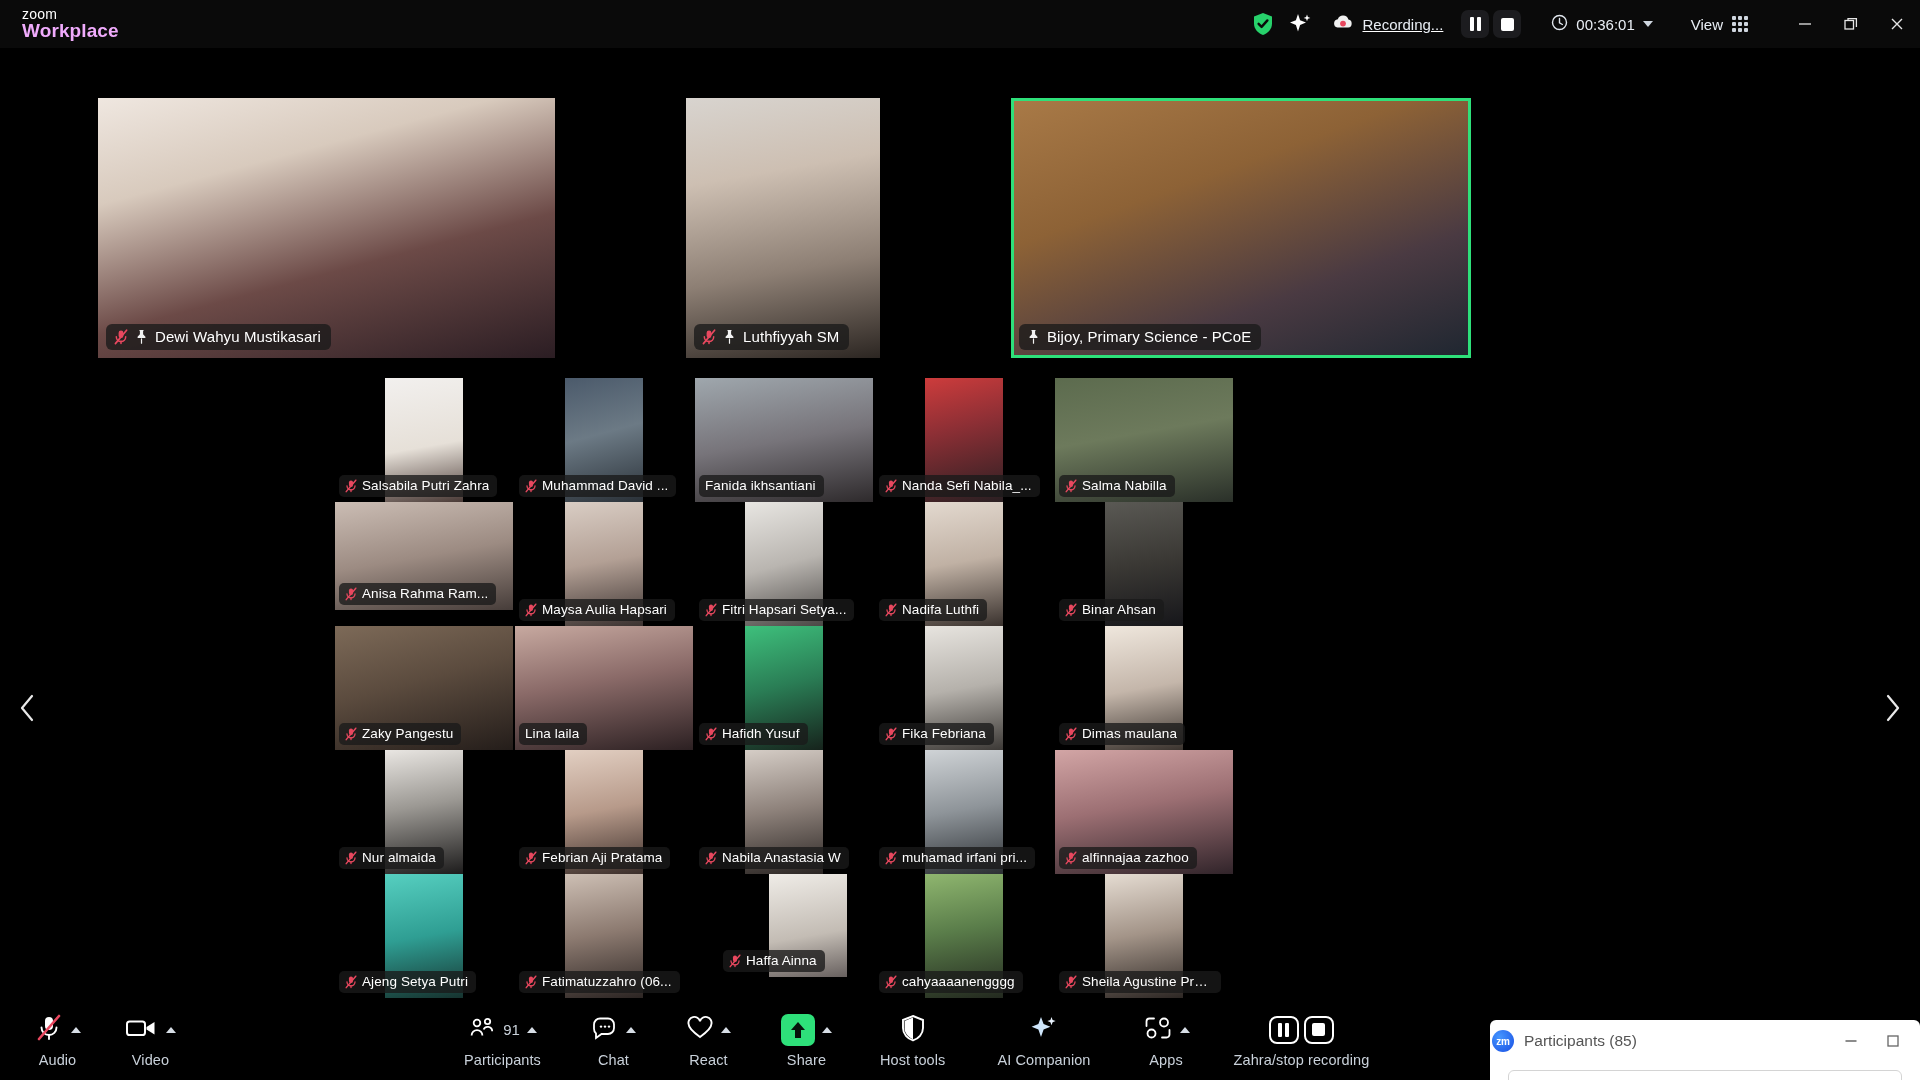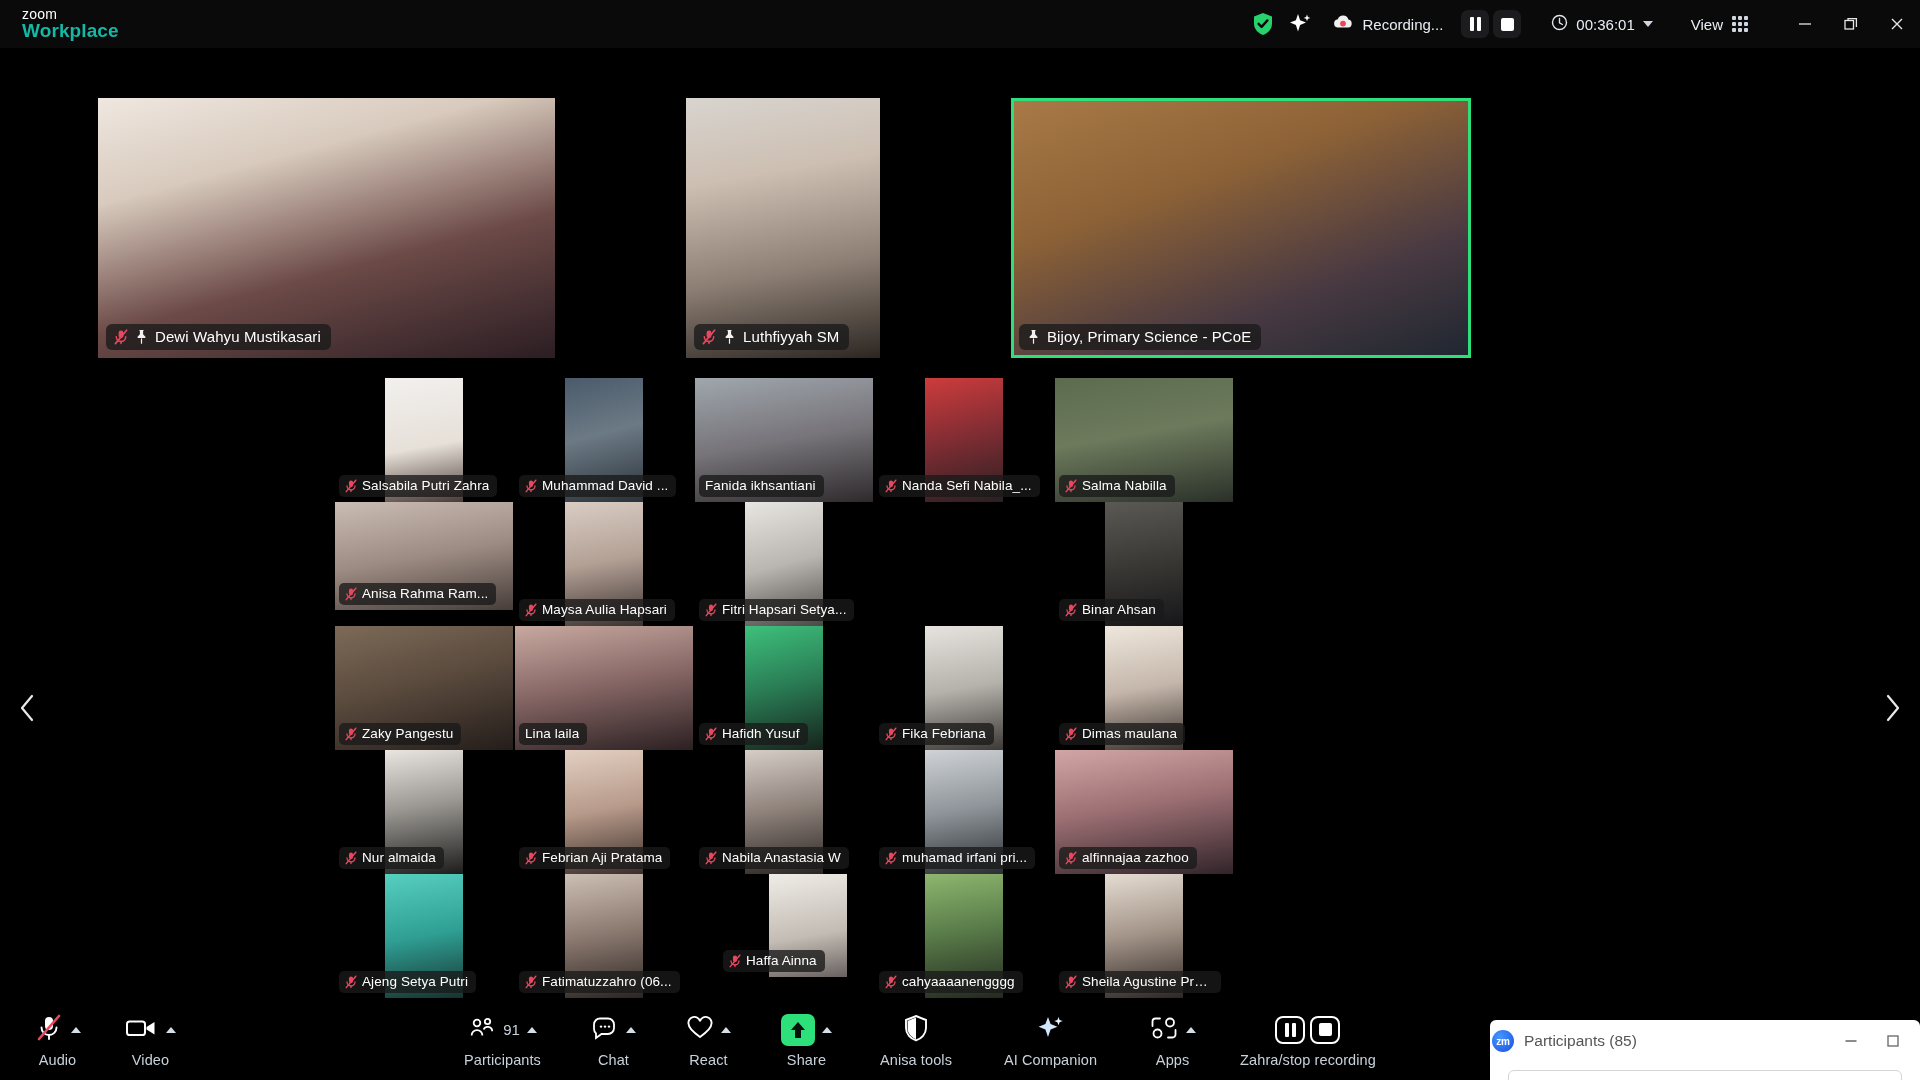--- a/index.html
+++ b/index.html
@@ -10,31 +10,31 @@
     color: #fff;
   }
 
   
   .titlebar {
     position: absolute; top: 0; left: 0; width: 1920px; height: 48px;
     background: #0a0a0a; display: flex; align-items: center;
   }
   .brand { padding-left: 22px; line-height: 1.05; }
   .brand .b1 { font-size: 14px; font-weight: 400; letter-spacing: .2px; color: #fff; }
-  .brand .b2 { font-size: 19px; font-weight: 700; letter-spacing: .1px; color: #14b8a6; }
+  .brand .b2 { font-size: 19px; font-weight: 700; letter-spacing: .1px; color: #f0abfc; }
 
   .tb-right {
     margin-left: auto; display: flex; align-items: center; height: 48px;
   }
   .tb-grp { display: flex; align-items: center; gap: 14px; padding-right: 6px; }
   .ico-btn {
     display: flex; align-items: center; justify-content: center;
     cursor: pointer;
   }
-  .rec-wrap { display: flex; align-items: center; gap: 8px; margin-left: 4px; }
+  .rec-wrap { display: flex; align-items: center; gap: 8px; margin-left: 4px; text-decoration: underline; }
   .rec-label { font-size: 15px; color: #e9eef5; }
   .rec-btns { display: flex; gap: 4px; margin-left: 4px; }
   .rec-sq {
     width: 28px; height: 28px; border-radius: 7px; background: #1c1c1f;
     display: flex; align-items: center; justify-content: center; cursor: pointer;
   }
   .pause-bars { display:flex; gap:3px; }
   .pause-bars i { display:block; width:4px; height:14px; background:#fff; border-radius:1px; }
   .stop-sq { width: 13px; height: 13px; background: #fff; border-radius: 2px; }
 
@@ -365,20 +365,32 @@
           <div class="namebar small">
             <span class="micmute sm"><svg width="12" height="14" viewBox="0 0 14 16">
     <rect x="4.6" y="1.5" width="4.8" height="7.6" rx="2.4" fill="#e8485f"></rect>
     <path d="M2.3 7.8 a4.7 4.7 0 0 0 9.4 0" stroke="#e8485f" stroke-width="1.5" fill="none" stroke-linecap="round"></path>
     <path d="M7 12.2 V14.4" stroke="#e8485f" stroke-width="1.5" stroke-linecap="round"></path>
     <path d="M1.4 14.6 L12.6 1.2" stroke="#e8485f" stroke-width="1.7" stroke-linecap="round"></path>
   </svg></span>
             <span class="nm">Fitri Hapsari Setya...</span>
           </div>
         </div>
+        <div class="tile" style="left: 874px; top: 0px; width: 180px; height: 124px; background: rgb(0, 0, 0);">
+          <div style="position:absolute;left:51px;top:0;width:78px;height:124px;background:linear-gradient(170deg,#e3d9cf 0%,#c0b1a4 48%,#3a322e 100%)"></div>
+          <div class="namebar small">
+            <span class="micmute sm"><svg width="12" height="14" viewBox="0 0 14 16">
+    <rect x="4.6" y="1.5" width="4.8" height="7.6" rx="2.4" fill="#e8485f"></rect>
+    <path d="M2.3 7.8 a4.7 4.7 0 0 0 9.4 0" stroke="#e8485f" stroke-width="1.5" fill="none" stroke-linecap="round"></path>
+    <path d="M7 12.2 V14.4" stroke="#e8485f" stroke-width="1.5" stroke-linecap="round"></path>
+    <path d="M1.4 14.6 L12.6 1.2" stroke="#e8485f" stroke-width="1.7" stroke-linecap="round"></path>
+  </svg></span>
+            <span class="nm">Nadifa Luthfi</span>
+          </div>
+        </div>
         <div class="tile" style="left: 1054px; top: 0px; width: 180px; height: 124px; background: rgb(0, 0, 0);">
           <div style="position:absolute;left:51px;top:0;width:78px;height:124px;background:linear-gradient(170deg,#5a5954 0%,#3a3834 50%,#16161a 100%)"></div>
           <div class="namebar small">
             <span class="micmute sm"><svg width="12" height="14" viewBox="0 0 14 16">
     <rect x="4.6" y="1.5" width="4.8" height="7.6" rx="2.4" fill="#e8485f"></rect>
     <path d="M2.3 7.8 a4.7 4.7 0 0 0 9.4 0" stroke="#e8485f" stroke-width="1.5" fill="none" stroke-linecap="round"></path>
     <path d="M7 12.2 V14.4" stroke="#e8485f" stroke-width="1.5" stroke-linecap="round"></path>
     <path d="M1.4 14.6 L12.6 1.2" stroke="#e8485f" stroke-width="1.7" stroke-linecap="round"></path>
   </svg></span>
             <span class="nm">Binar Ahsan</span>
@@ -655,21 +667,21 @@
 
   <div class="tbitem" style="margin-left:40px">
     <div class="tbicoRow">
       <span>
         <svg width="26" height="28" viewBox="0 0 26 28">
             <path d="M13 2 L23 6 V14 C23 20 18.4 24.6 13 26.4 C7.6 24.6 3 20 3 14 V6 Z" stroke="#fff" stroke-width="1.9" fill="none"></path>
             <path d="M13 3.6 V25.2 C8.6 23.4 4.6 19.4 4.6 14.2 V6.9 Z" fill="#fff"></path>
           </svg>
       </span>
     </div>
-    <div class="tblabel">Anisa tools</div>
+    <div class="tblabel">Host tools</div>
   </div>
 
   <div class="tbitem" style="margin-left:44px">
     <div class="tbicoRow">
       <span>
         <svg width="32" height="28" viewBox="0 0 32 28">
           <path d="M13 3 L15.6 10 L22.4 12.8 L15.6 15.6 L13 23 L10.4 15.6 L3.6 12.8 L10.4 10 Z" fill="#cfe6fb"></path>
           <path d="M23.5 3 L24.6 6 L27.6 7.1 L24.6 8.2 L23.5 11.2 L22.4 8.2 L19.4 7.1 L22.4 6 Z" fill="#eaf4ff"></path>
         </svg>
       </span>

